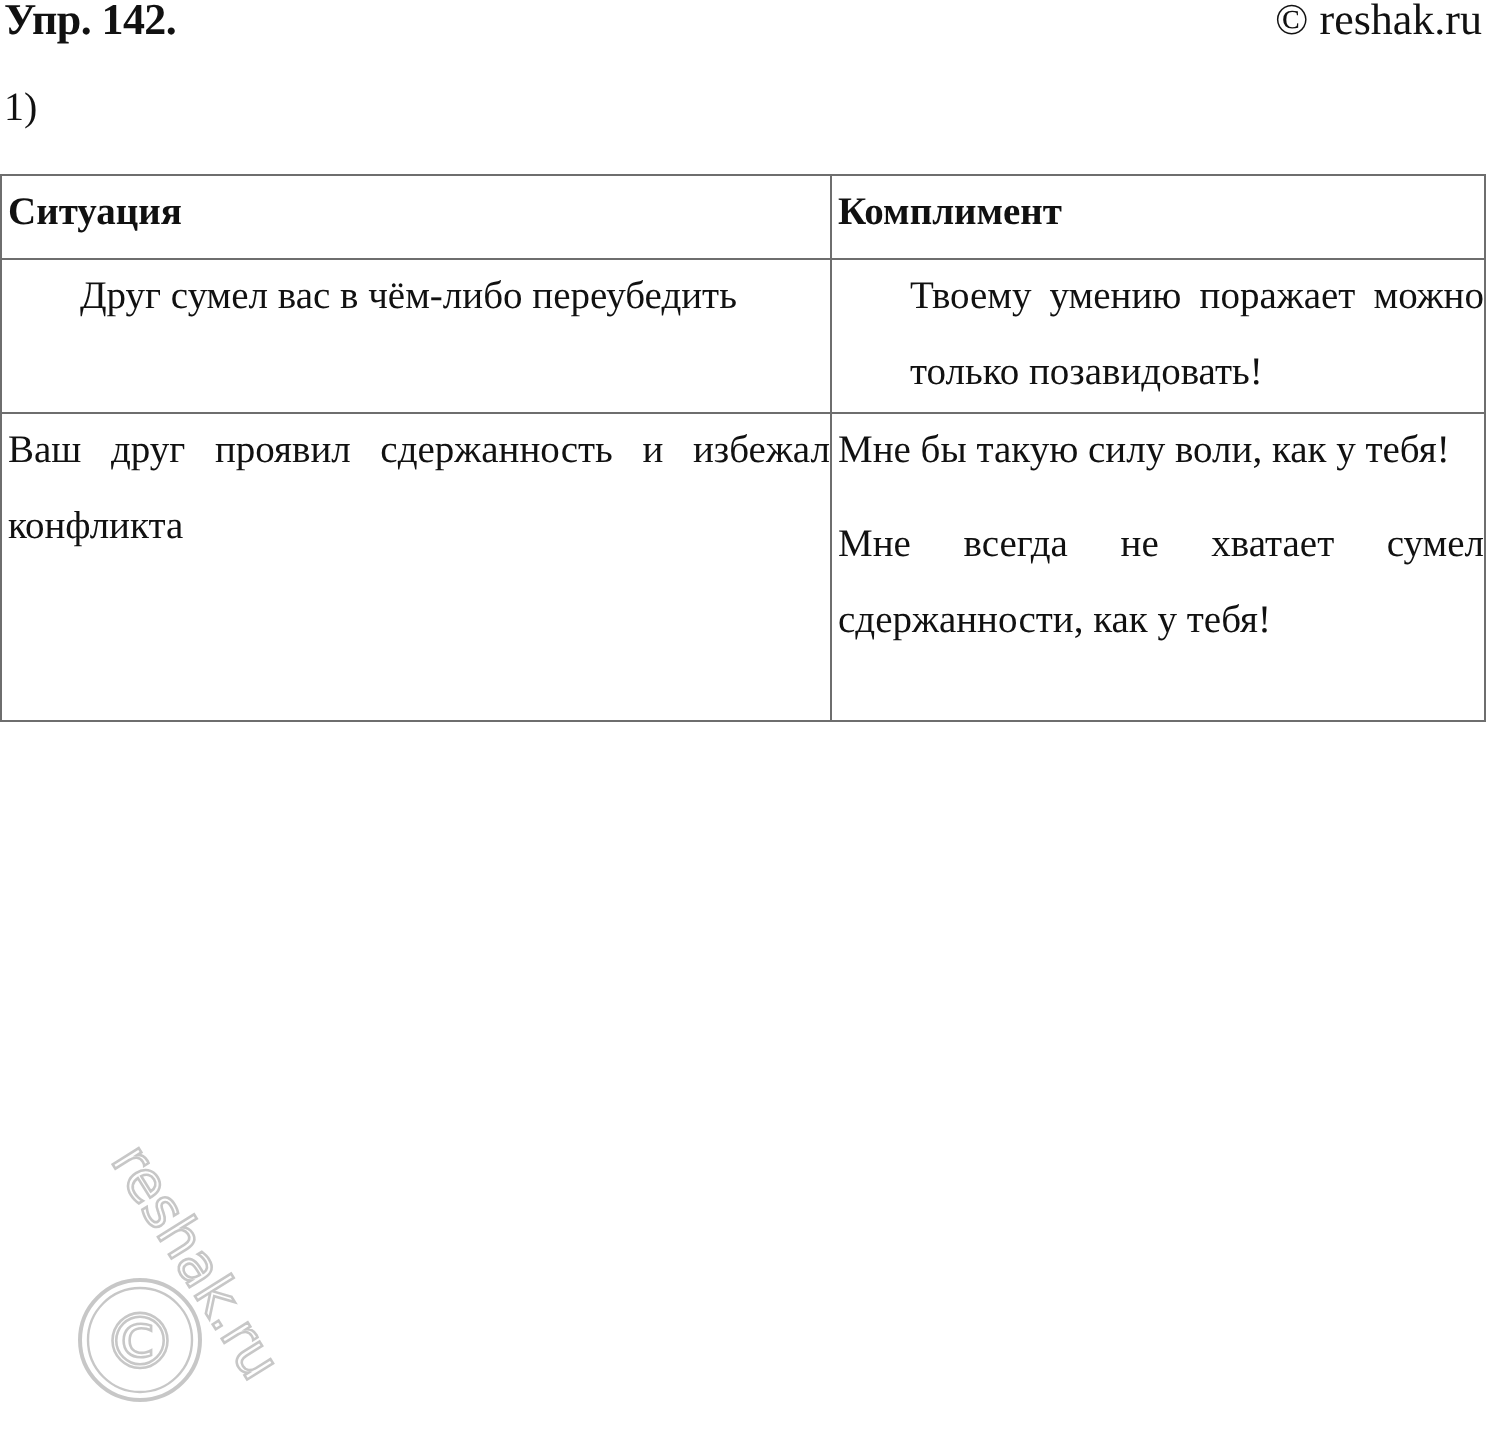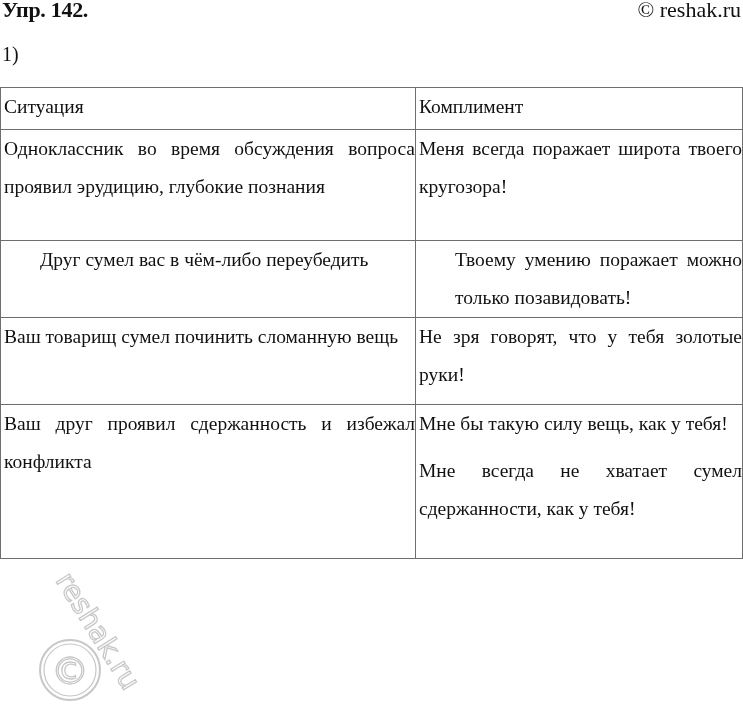--- a/index.html
+++ b/index.html
@@ -46,21 +46,21 @@
       line-height: 38px;
     }
     table.main td, table.main th {
       border: 1.5px solid #6e6e6e;
       vertical-align: top;
       padding: 0 0 0 3px;
       text-align: justify;
       text-align-last: left;
     }
     table.main th {
-      font-weight: normal;
+      font-weight: bold;
       text-align: left;
       height: 41px;
       line-height: 38px;
     }
     col.c1 { width: 415px; }
     col.c2 { width: 327px; }
     .cell-p {
       margin: 0;
       text-align: justify;
       word-spacing: 0px;
@@ -94,50 +94,34 @@
       <col class="c1">
       <col class="c2">
     </colgroup>
   <thead>
     <tr>
       <th>Ситуация</th>
       <th>Комплимент</th>
     </tr>
   </thead>
   <tbody>
-    <tr class="r2">
-      <td>
-        <p class="cell-p">Одноклассник во время обсуждения вопроса проявил эрудицию, глубокие познания</p>
-      </td>
-      <td>
-        <p class="cell-p">Меня всегда поражает широта твоего кругозора!</p>
-      </td>
-    </tr>
     <tr class="r3">
       <td>
         <p class="cell-p">Друг сумел вас в чём-либо переубедить</p>
       </td>
       <td>
         <p class="cell-p">Твоему умению поражает можно только позавидовать!</p>
       </td>
     </tr>
-    <tr class="r4">
-      <td>
-        <p class="cell-p">Ваш товарищ сумел починить сломанную вещь</p>
-      </td>
-      <td>
-        <p class="cell-p">Не зря говорят, что у тебя золотые руки!</p>
-      </td>
-    </tr>
     <tr class="r6">
       <td>
         <p class="cell-p">Ваш друг проявил сдержанность и избежал конфликта</p>
       </td>
       <td>
-        <p class="cell-p">Мне бы такую силу вещь, как у тебя!</p>
+        <p class="cell-p">Мне бы такую силу воли, как у тебя!</p>
         <p class="cell-p">Мне всегда не хватает сумел сдержанности, как у тебя!</p>
       </td>
     </tr>
   </tbody>
 </table>
 
 <div class="watermark">
   <svg width="150" height="160" viewBox="0 0 150 160">
     <circle cx="45" cy="110" r="30" fill="none" stroke="#9a9a9a" stroke-width="2"></circle>
     <circle cx="45" cy="110" r="26" fill="none" stroke="#9a9a9a" stroke-width="1.2"></circle>

